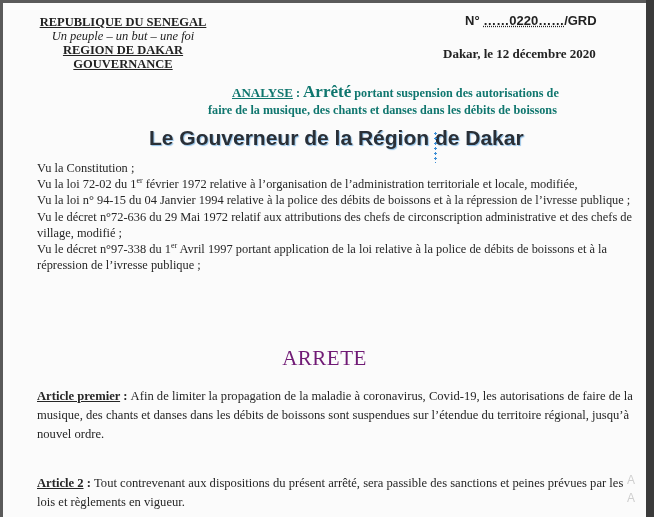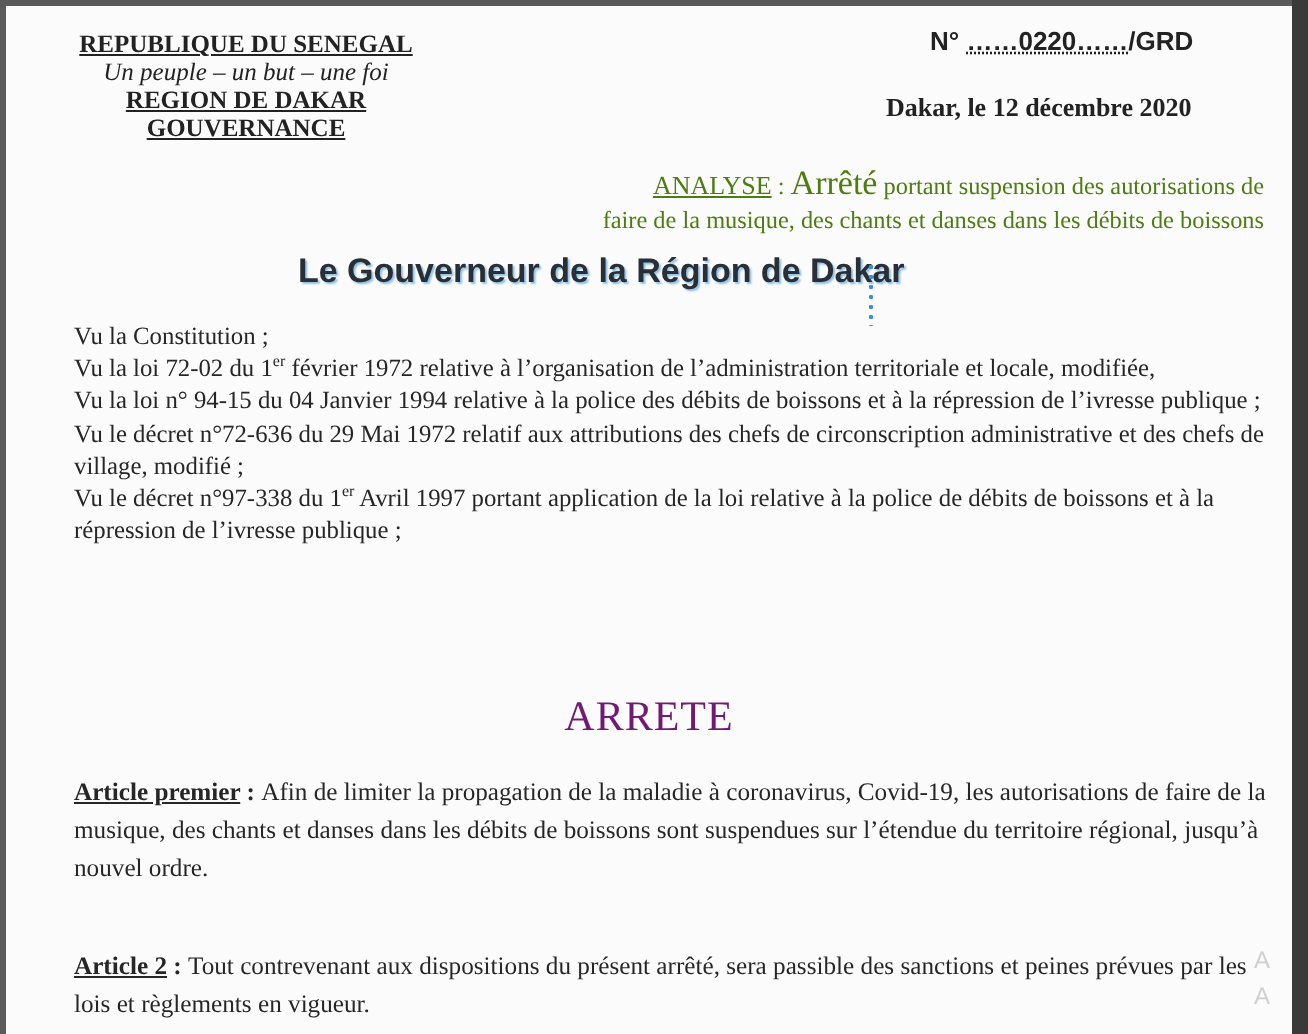--- a/index.html
+++ b/index.html
@@ -57,36 +57,35 @@
       font-weight: bold;
       font-size: 13px;
       margin-top: 18px;
     }
     .analyse {
       position: absolute;
       left: 229px;
       top: 80px;
       width: 400px;
       font-family: "Liberation Serif", serif;
-      font-weight: normal;
+      font-weight: bold;
       font-size: 12.2px;
-      color: #4d7c0f;
+      color: #0f766e;
       line-height: 17px;
-      text-align: right;
     }
     .analyse .label { text-decoration: underline; font-size: 13px; }
     .analyse .arrete-word { font-size: 17px; }
     .analyse .line2 { margin-left: -24px; white-space: nowrap; }
     .gov-title {
       position: absolute;
       left: 146px;
       top: 123px;
       font-family: "Liberation Sans", sans-serif;
       font-weight: bold;
-      font-size: 17px;
+      font-size: 21px;
       color: #2a2f36;
       text-shadow: 1px 1px 1px #8fc0e8;
       white-space: nowrap;
     }
     .blue-dots {
       position: absolute;
       left: 431px;
       top: 128px;
       width: 3px;
       height: 32px;

